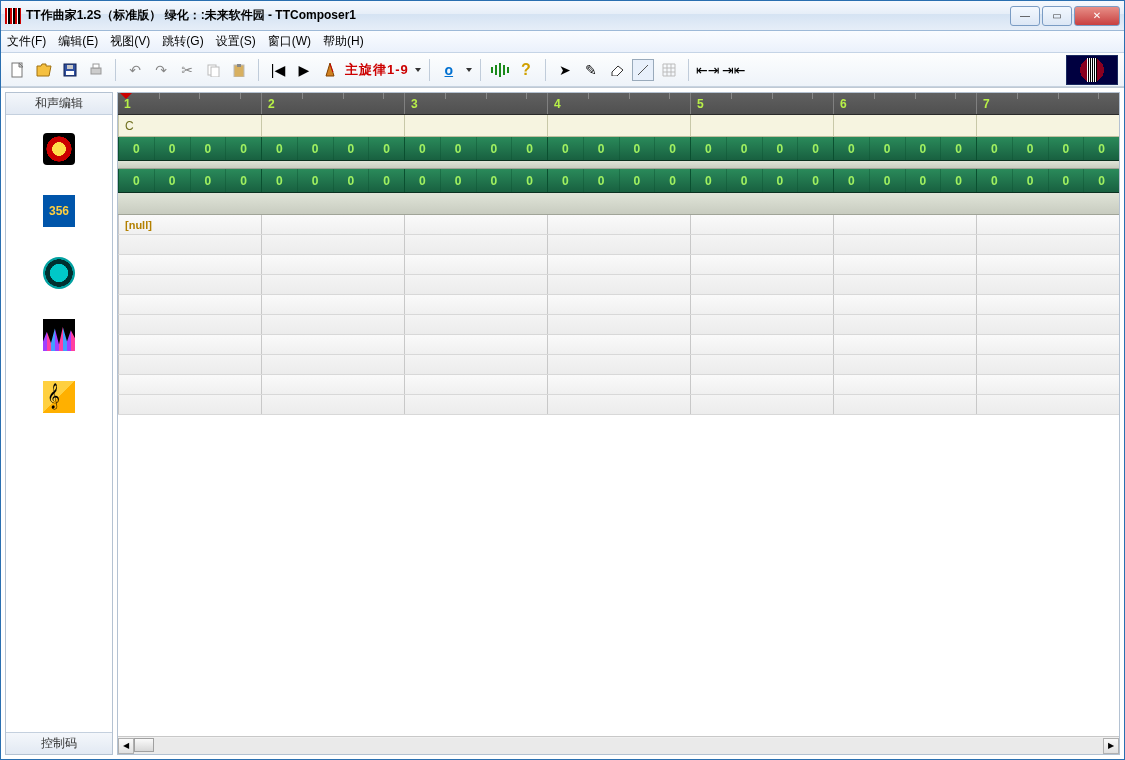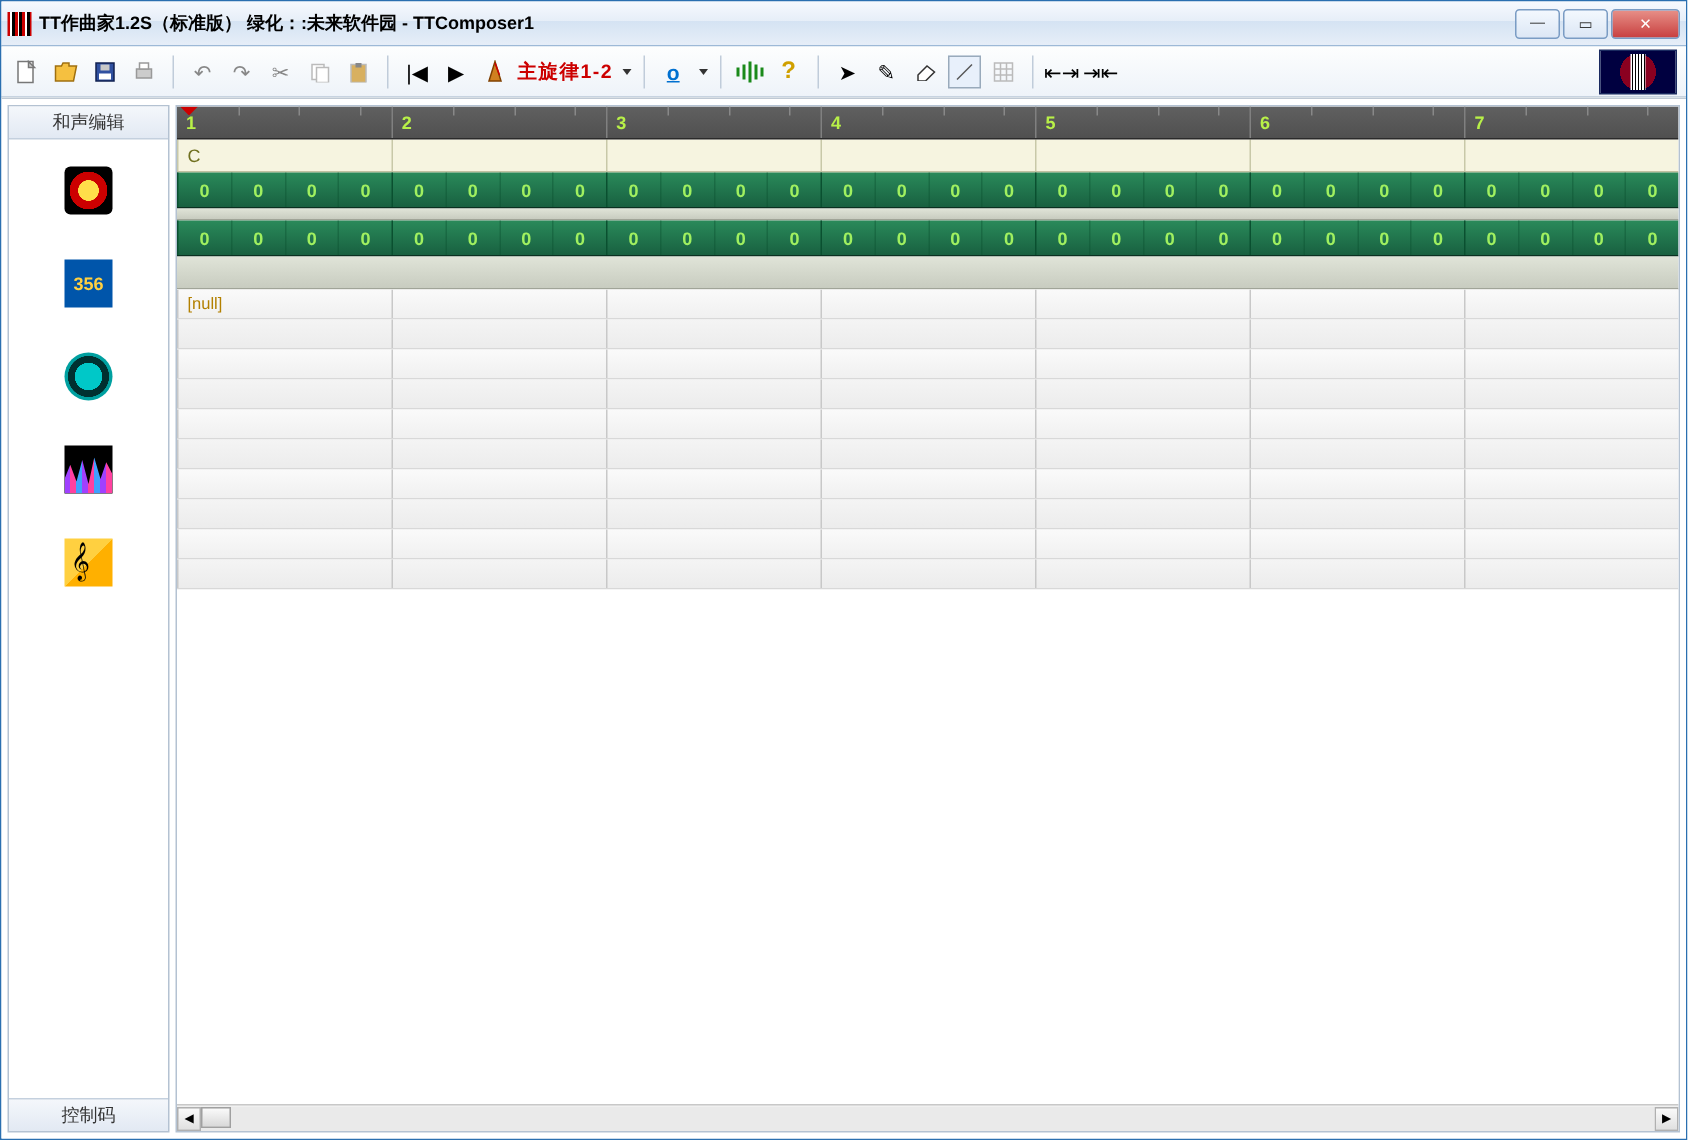--- a/index.html
+++ b/index.html
@@ -156,21 +156,21 @@
   display:flex;
 }
 .green-sep{height:8px;background:linear-gradient(to bottom,#e0e4d8,#c8ccc0);border-bottom:1px solid #a0a498;}
 .green-row .gcell{border-left:1px solid #0a5030;display:flex;}
 .green-row .gcell .sub{flex:1;text-align:center;color:#a0f060;font-weight:bold;font-size:12px;line-height:24px;border-left:1px solid rgba(10,80,48,.4);}
 .green-row .gcell .sub:first-child{border-left:none;}
 .track-area{flex:1;display:flex;flex-direction:column;background:#fff;overflow:hidden;}
 .track-row{height:20px;border-bottom:1px solid #d8d8d8;display:flex;background:linear-gradient(to bottom,#fafafa,#f0f0f0);}
 .track-row:nth-child(even){background:linear-gradient(to bottom,#f4f4f4,#ececec);}
 .track-row .tcell{border-left:1px solid #c8c8c8;padding-left:6px;font-size:11px;line-height:20px;}
-.track-row.r1 .tcell:first-child{color:#b38000;font-weight:normal;}
+.track-row.r1 .tcell:first-child{color:#b38000;font-weight:bold;}
 .track-row.r2 .tcell:first-child{color:#c00000;font-weight:bold;}
 .blank-area{flex:1;background:#fff;}
 .hscroll{height:18px;background:#f0f0f0;border-top:1px solid #c8c8c8;display:flex;align-items:center;}
 .hscroll .arrow{width:16px;height:16px;border:1px solid #b0b0b0;background:linear-gradient(#fafafa,#e0e0e0);display:flex;align-items:center;justify-content:center;font-size:8px;}
 .hscroll .track{flex:1;height:16px;background:#eaeaea;position:relative;}
 .hscroll .thumb{position:absolute;left:0;top:0;height:14px;width:20px;border:1px solid #a0a0a0;background:linear-gradient(#fafafa,#d8d8d8);}
 .statusbar{height:22px;background:linear-gradient(to bottom,#f6f8fc,#e4e9f1);border-top:1px solid #c0cad6;display:flex;align-items:center;}
 .statusbar .spacer{flex:1;}
 .statusbar .cell{border-left:1px solid #c0cad6;height:100%;padding:0 10px;display:flex;align-items:center;min-width:38px;}
 .dim{color:#888;}
@@ -183,20 +183,29 @@
   <div class="titlebar">
     <div class="app-icon"></div>
     <div class="title-text">TT作曲家1.2S（标准版） 绿化：:未来软件园 - TTComposer1</div>
     <div class="win-btns">
       <div class="win-btn">—</div>
       <div class="win-btn">▭</div>
       <div class="win-btn close">✕</div>
     </div>
   </div>
 
+  <div class="menubar">
+    <span class="menu-item">文件(F)</span>
+    <span class="menu-item">编辑(E)</span>
+    <span class="menu-item">视图(V)</span>
+    <span class="menu-item">跳转(G)</span>
+    <span class="menu-item">设置(S)</span>
+    <span class="menu-item">窗口(W)</span>
+    <span class="menu-item">帮助(H)</span>
+  </div>
 
   <div class="toolbar">
     <div class="tbtn">
         <svg width="14" height="16">
           <rect x="1" y="1" width="10" height="14" fill="#fff" stroke="#777"></rect>
           <polygon points="8,1 12,5 8,5" fill="#ccc" stroke="#777"></polygon>
         </svg>
       </div>
     <div class="tbtn">
         <svg width="16" height="14">
@@ -234,21 +243,21 @@
       </div>
     <div class="sep"></div>
     <div class="tbtn" style="color:#000;">|◀</div>
     <div class="tbtn" style="color:#000;">▶</div>
     <div class="tbtn">
         <svg width="14" height="16">
           <polygon points="3,14 11,14 7,1" fill="#d08020" stroke="#804000"></polygon>
           <line x1="7" y1="2" x2="10" y2="10" stroke="#c00"></line>
         </svg>
       </div>
-    <span class="label-red">主旋律1-2</span>
+    <span class="label-red">主旋律1-9</span>
       <span class="drop"></span>
     <div class="sep"></div>
     <div class="tbtn" style="color:#0070d0;font-weight:bold;text-decoration:underline;">o</div>
       <span class="drop"></span>
     <div class="sep"></div>
     <div class="tbtn bars">
         <span style="height:6px"></span>
         <span style="height:10px"></span>
         <span style="height:14px"></span>
         <span style="height:10px"></span>

